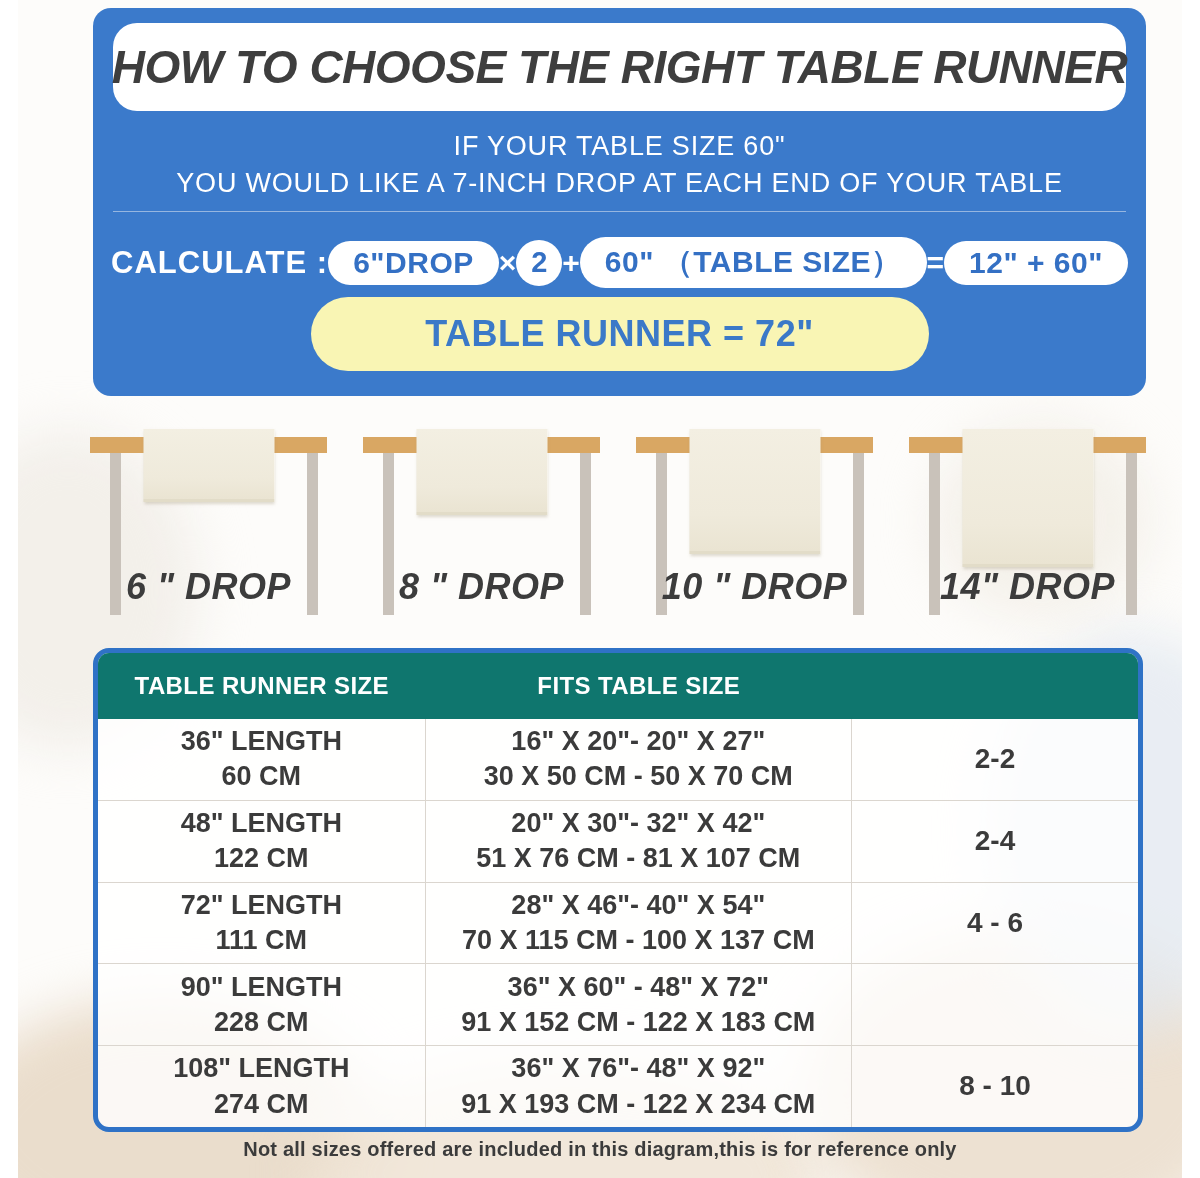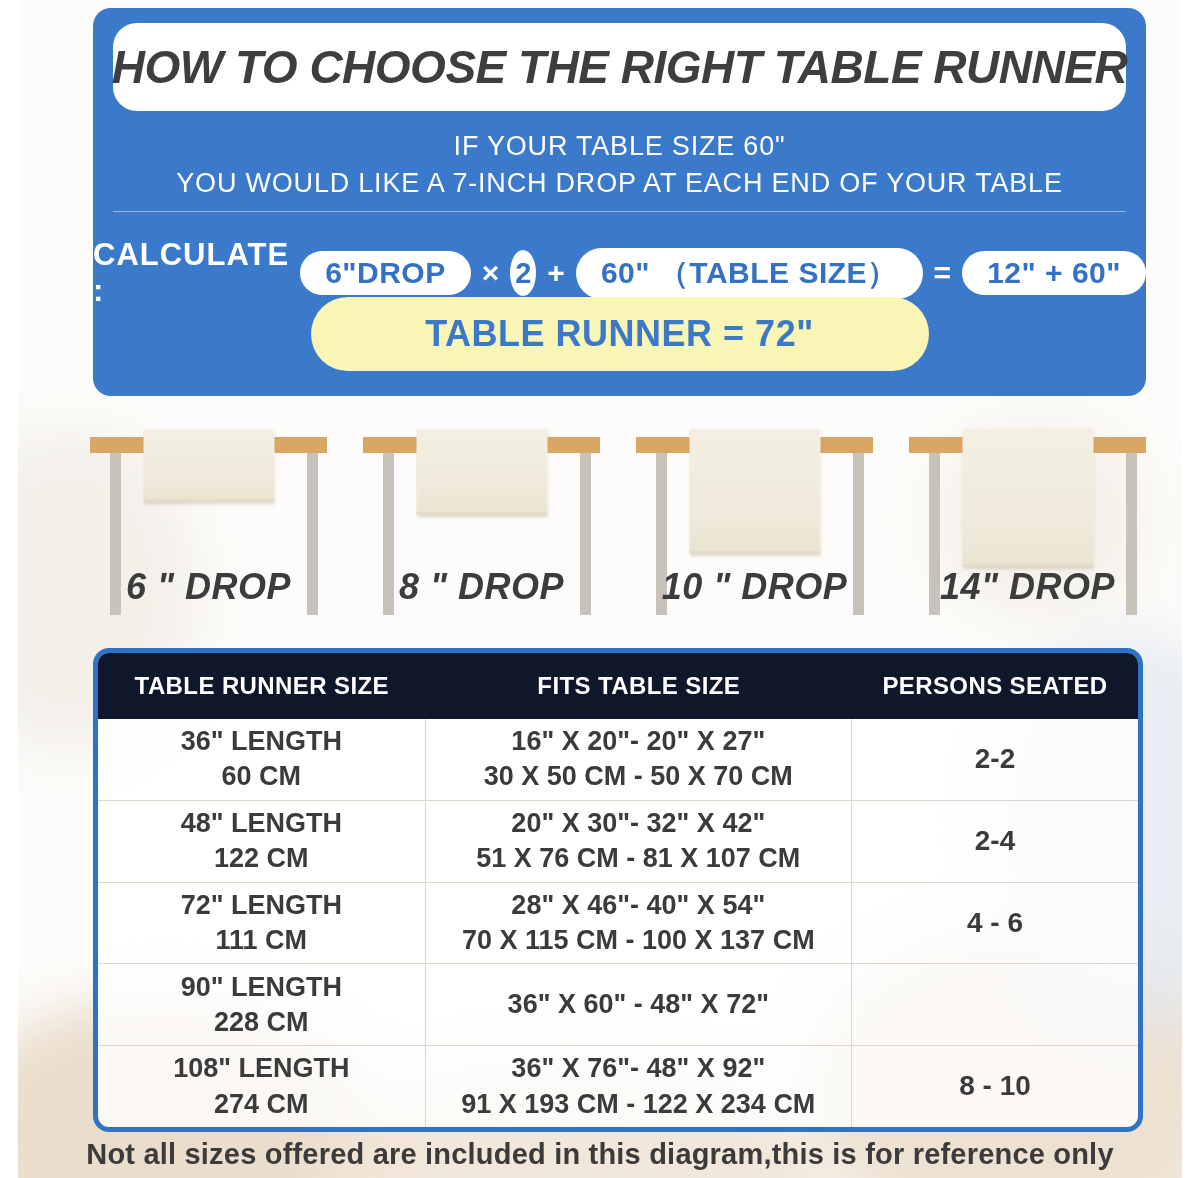--- a/index.html
+++ b/index.html
@@ -33,21 +33,21 @@
   }
   .subtitle{
     position:absolute; left:0; width:100%; text-align:center;
     color:#ffffff; letter-spacing:.8px; font-weight:400;
   }
   .s1{ top:123px; font-size:27px; }
   .s2{ top:160px; font-size:27px; }
   .divider{ position:absolute; left:20px; right:20px; top:203px; height:1px; background:rgba(225,232,242,.55); }
   .calc-row{
     position:absolute; left:0; top:229px; width:100%;
-    display:flex; align-items:center; justify-content:center; gap:11px;
+    display:flex; align-items:center; justify-content:center; gap:0;
   }
   .calc-label{ color:#ffffff; font-size:31px; font-weight:700; letter-spacing:1px; }
   .pill{
     background:#ffffff; color:#3470c4; font-weight:700; font-size:30px;
     padding:5px 25px; border-radius:28px; white-space:nowrap; letter-spacing:.5px;
   }
   .op{ color:#ffffff; font-size:30px; font-weight:700; }
   .circle{
     width:46px; height:46px; border-radius:50%; background:#ffffff; color:#3470c4;
     display:flex; align-items:center; justify-content:center; font-size:29px; font-weight:700;
@@ -83,38 +83,38 @@
     font-size:36px; font-weight:700; font-style:italic; color:#3c3c3c; letter-spacing:.5px;
   }
 
   
   .size-table{
     position:absolute; left:75px; top:648px; width:1050px; height:484px;
     border:5px solid #2f72c6; border-radius:16px; overflow:hidden;
     background:rgba(255,255,255,.8);
     display:flex; flex-direction:column;
   }
-  .st-header{ display:flex; height:66px; background:#0f172a; flex:none;align-items:center; }
+  .st-header{ display:flex; height:66px; background:#0f766e; flex:none;align-items:center; }
   .st-h{
     display:flex; align-items:center; justify-content:center;
     color:#ffffff; font-size:24px; font-weight:700; letter-spacing:.4px;
   }
   .c1{ width:31.5%; } .c2{ width:41%; } .c3{ width:27.5%; }
   .st-row{ display:flex; flex:1; }
   .st-row + .st-row{ border-top:1px solid #dbd6cf; }
   .st-cell{
     display:flex; flex-direction:column; align-items:center; justify-content:center;
     color:#3b3b3b; font-size:27px; font-weight:700; line-height:1.3; text-align:center;
   }
   .st-cell.c1, .st-cell.c2{ border-right:1px solid #dbd6cf; }
   .st-cell.c3{ font-size:28px; }
 
   .footer-note{
     position:absolute; left:0; top:1138px; width:100%; text-align:center;
-    font-size:29px; font-weight:700; color:#3b3b3b; letter-spacing:.2px;
+    font-size:20px; font-weight:700; color:#3b3b3b; letter-spacing:.2px;
   }
 </style>
 </head>
 <body>
 
 <div class="canvas">
 
   <div class="bg-blob bg-b1"></div>
   <div class="bg-blob bg-b2"></div>
   <div class="bg-blob bg-b3"></div>
@@ -174,21 +174,20 @@
       <div class="tabletop"></div>
       <div class="runner"></div>
       <div class="drop-label">14" DROP</div>
     </div>
   </section>
 
   <section class="size-table">
     <div class="st-header">
       <div class="st-h c1">TABLE RUNNER SIZE</div>
       <div class="st-h c2">FITS TABLE SIZE</div>
-      <div class="st-h c3">PERSONS SEATED</div>
     </div>
 
     <div class="st-row">
       <div class="st-cell c1">
         <span>36" LENGTH</span>
         <span>60 CM</span>
       </div>
       <div class="st-cell c2">
         <span>16" X 20"- 20" X 27"</span>
         <span>30 X 50 CM - 50 X 70 CM</span>
@@ -226,20 +225,21 @@
       </div>
     </div>
 
     <div class="st-row">
       <div class="st-cell c1">
         <span>90" LENGTH</span>
         <span>228 CM</span>
       </div>
       <div class="st-cell c2">
         <span>36" X 60" - 48" X 72"</span>
+        <span>91 X 152 CM - 122 X 183 CM</span>
       </div>
     </div>
 
     <div class="st-row">
       <div class="st-cell c1">
         <span>108" LENGTH</span>
         <span>274 CM</span>
       </div>
       <div class="st-cell c2">
         <span>36" X 76"- 48" X 92"</span>

